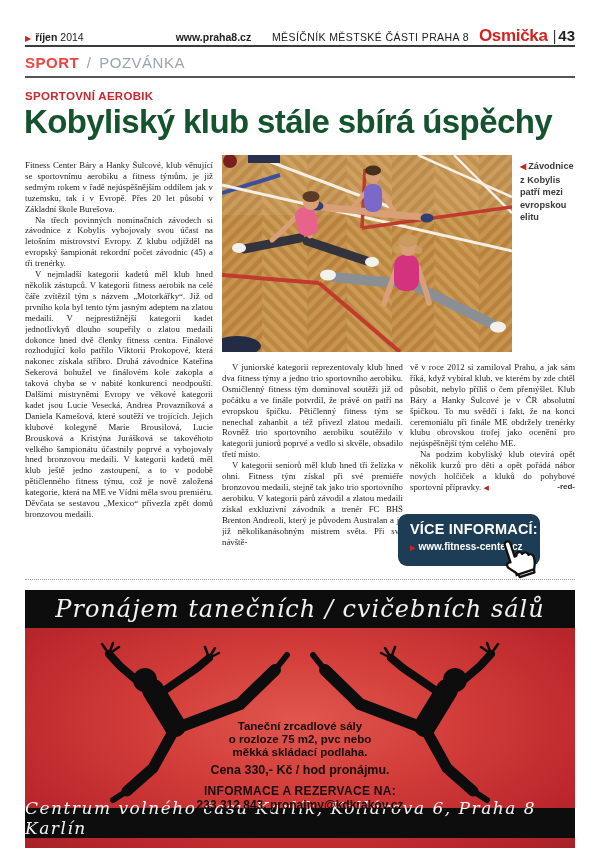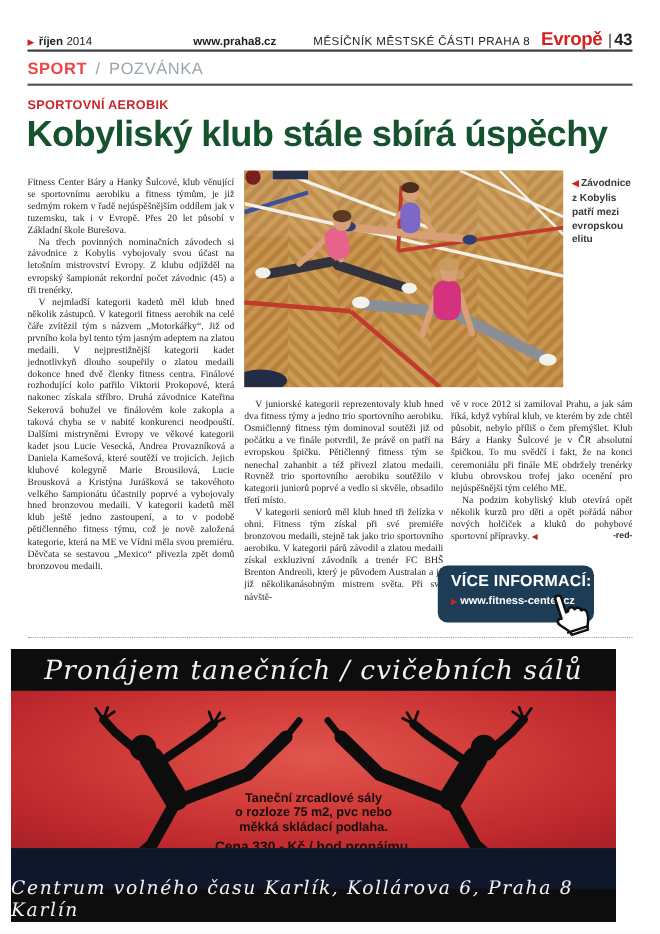--- a/index.html
+++ b/index.html
@@ -45,26 +45,26 @@
   
   .infobox{position:absolute;left:398px;top:514px;width:142px;height:52px;background:#1d3c55;
            border-radius:9px;color:#fff;font-family:"Liberation Sans",sans-serif;
            padding:7px 10px 0 12px;box-sizing:border-box;cursor:pointer;}
   .infobox .t{font-weight:bold;font-size:14.5px;letter-spacing:.2px;white-space:nowrap;}
   .infobox .u{font-weight:bold;font-size:10px;margin-top:4px;white-space:nowrap;}
   .infobox .u .ua{color:#d12421;font-size:7px;margin-right:3px;}
   .cursor-hand{position:absolute;left:495px;top:535px;width:46px;height:46px;z-index:5;}
   .dotted{position:absolute;left:25px;right:25px;top:579px;border-top:1.5px dotted #9a9a9a;}
   
-  .ad{position:absolute;left:10px;top:590px;width:550px;height:248px;background:#0f172a;}
+  .ad{position:absolute;left:25px;top:590px;width:550px;height:248px;background:#0369a1;}
   .ad-band-top{position:absolute;left:0;right:0;top:0;height:38px;background:#0d0d0d;
                display:flex;align-items:center;justify-content:center;}
   .script{font-family:"DejaVu Serif",serif;font-style:italic;color:#f2f2f2;letter-spacing:1px;}
   .ad-title{font-size:24px;}
-  .ad-mid{position:absolute;left:0;right:0;top:38px;height:143px;
+  .ad-mid{position:absolute;left:0;right:0;top:38px;height:220px;
           background:radial-gradient(ellipse 75% 85% at 50% 42%, #e0564e 0%, #d23d3a 38%, #bb272c 75%, #a32026 100%);
           overflow:hidden;}
   .ad-mid svg{position:absolute;left:0;top:0;}
   .ad-text{position:absolute;left:0;right:0;top:92px;text-align:center;
            font-family:"Liberation Sans",sans-serif;font-weight:bold;color:#170c0c;z-index:3;}
   .ad-text .l{font-size:11.5px;line-height:13px;}
   .ad-text .price{font-size:12.5px;margin-top:4px;}
   .ad-text .cl{font-size:12px;margin-top:7px;letter-spacing:.3px;}
   .ad-text .cc{font-size:12px;}
   .ad-band-bot{position:absolute;left:0;right:0;bottom:0;height:30px;background:#0d0d0d;
@@ -75,21 +75,21 @@
 <body>
 
 <div class="page">
 
   <div class="hdr">
     <span class="arrow">▶</span>
     <span class="month">říjen</span>
     <span class="year">2014</span>
     <span class="site">www.praha8.cz</span>
     <span class="pub">MĚSÍČNÍK MĚSTSKÉ ČÁSTI PRAHA 8</span>
-    <span class="logo">Evropě</span>
+    <span class="logo">Osmička</span>
     <span class="psep">|</span>
     <span class="pnum">43</span>
   </div>
   <div class="hdr-rule"></div>
 
   <div class="sect">
     <span class="s1">SPORT</span>
     <span class="sl">/</span>
     <span class="s2">POZVÁNKA</span>
   </div>

